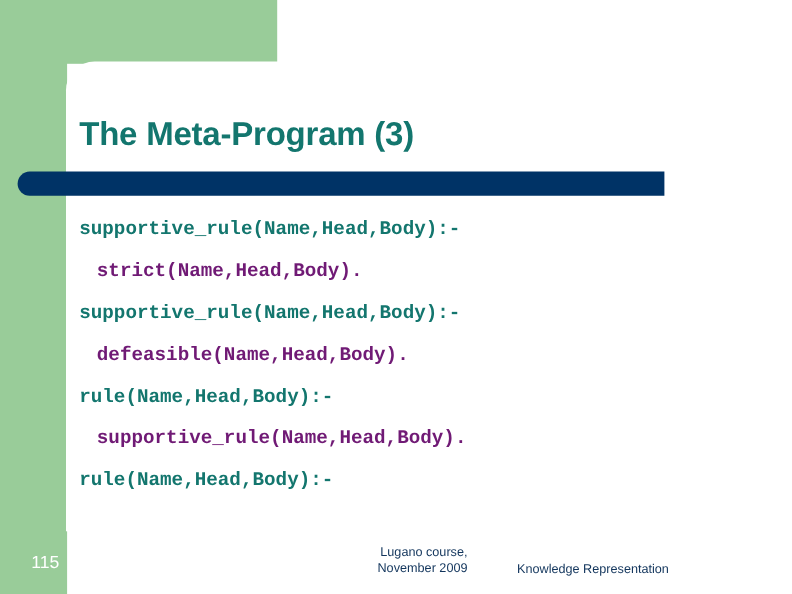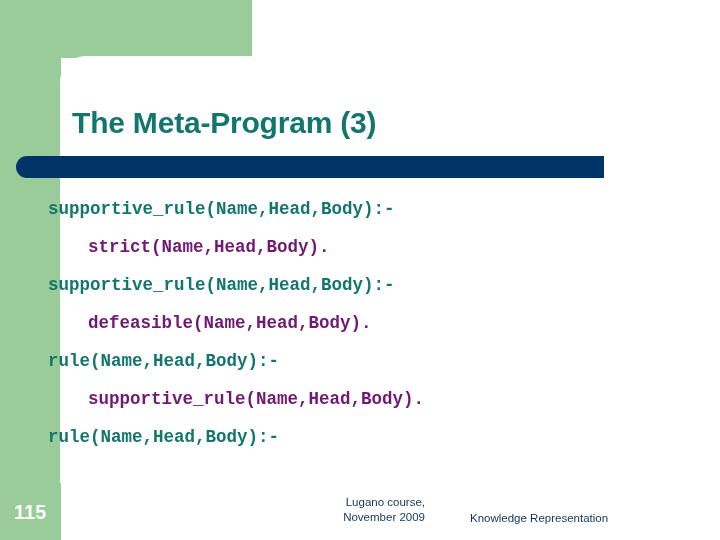--- a/index.html
+++ b/index.html
@@ -90,37 +90,38 @@
   }
   .code-line {
     font-family: "Liberation Mono", "DejaVu Sans Mono", monospace;
     font-size: 17.5px;
     font-weight: bold;
     line-height: 38px;
     white-space: pre;
   }
   .code-line.head {
     color: #13766e;
-    padding-left: 48px;
+    padding-left: 72px;
   }
   .code-line.tail {
     color: #701a75;
     padding-left: 88px;
   }
 
   
   .page-number {
     position: absolute;
     left: 14px;
     top: 503px;
     width: 40px;
-    font-size: 20px;
-    font-weight: bold;
+    font-size: 16px;
+    font-weight: normal;
     color: #ffffff;
     line-height: 18px;
+    text-align: right;
   }
   .footer-center {
     position: absolute;
     left: 215px;
     top: 495px;
     width: 210px;
     text-align: right;
     font-size: 11.5px;
     color: #12355c;
     line-height: 15px;

